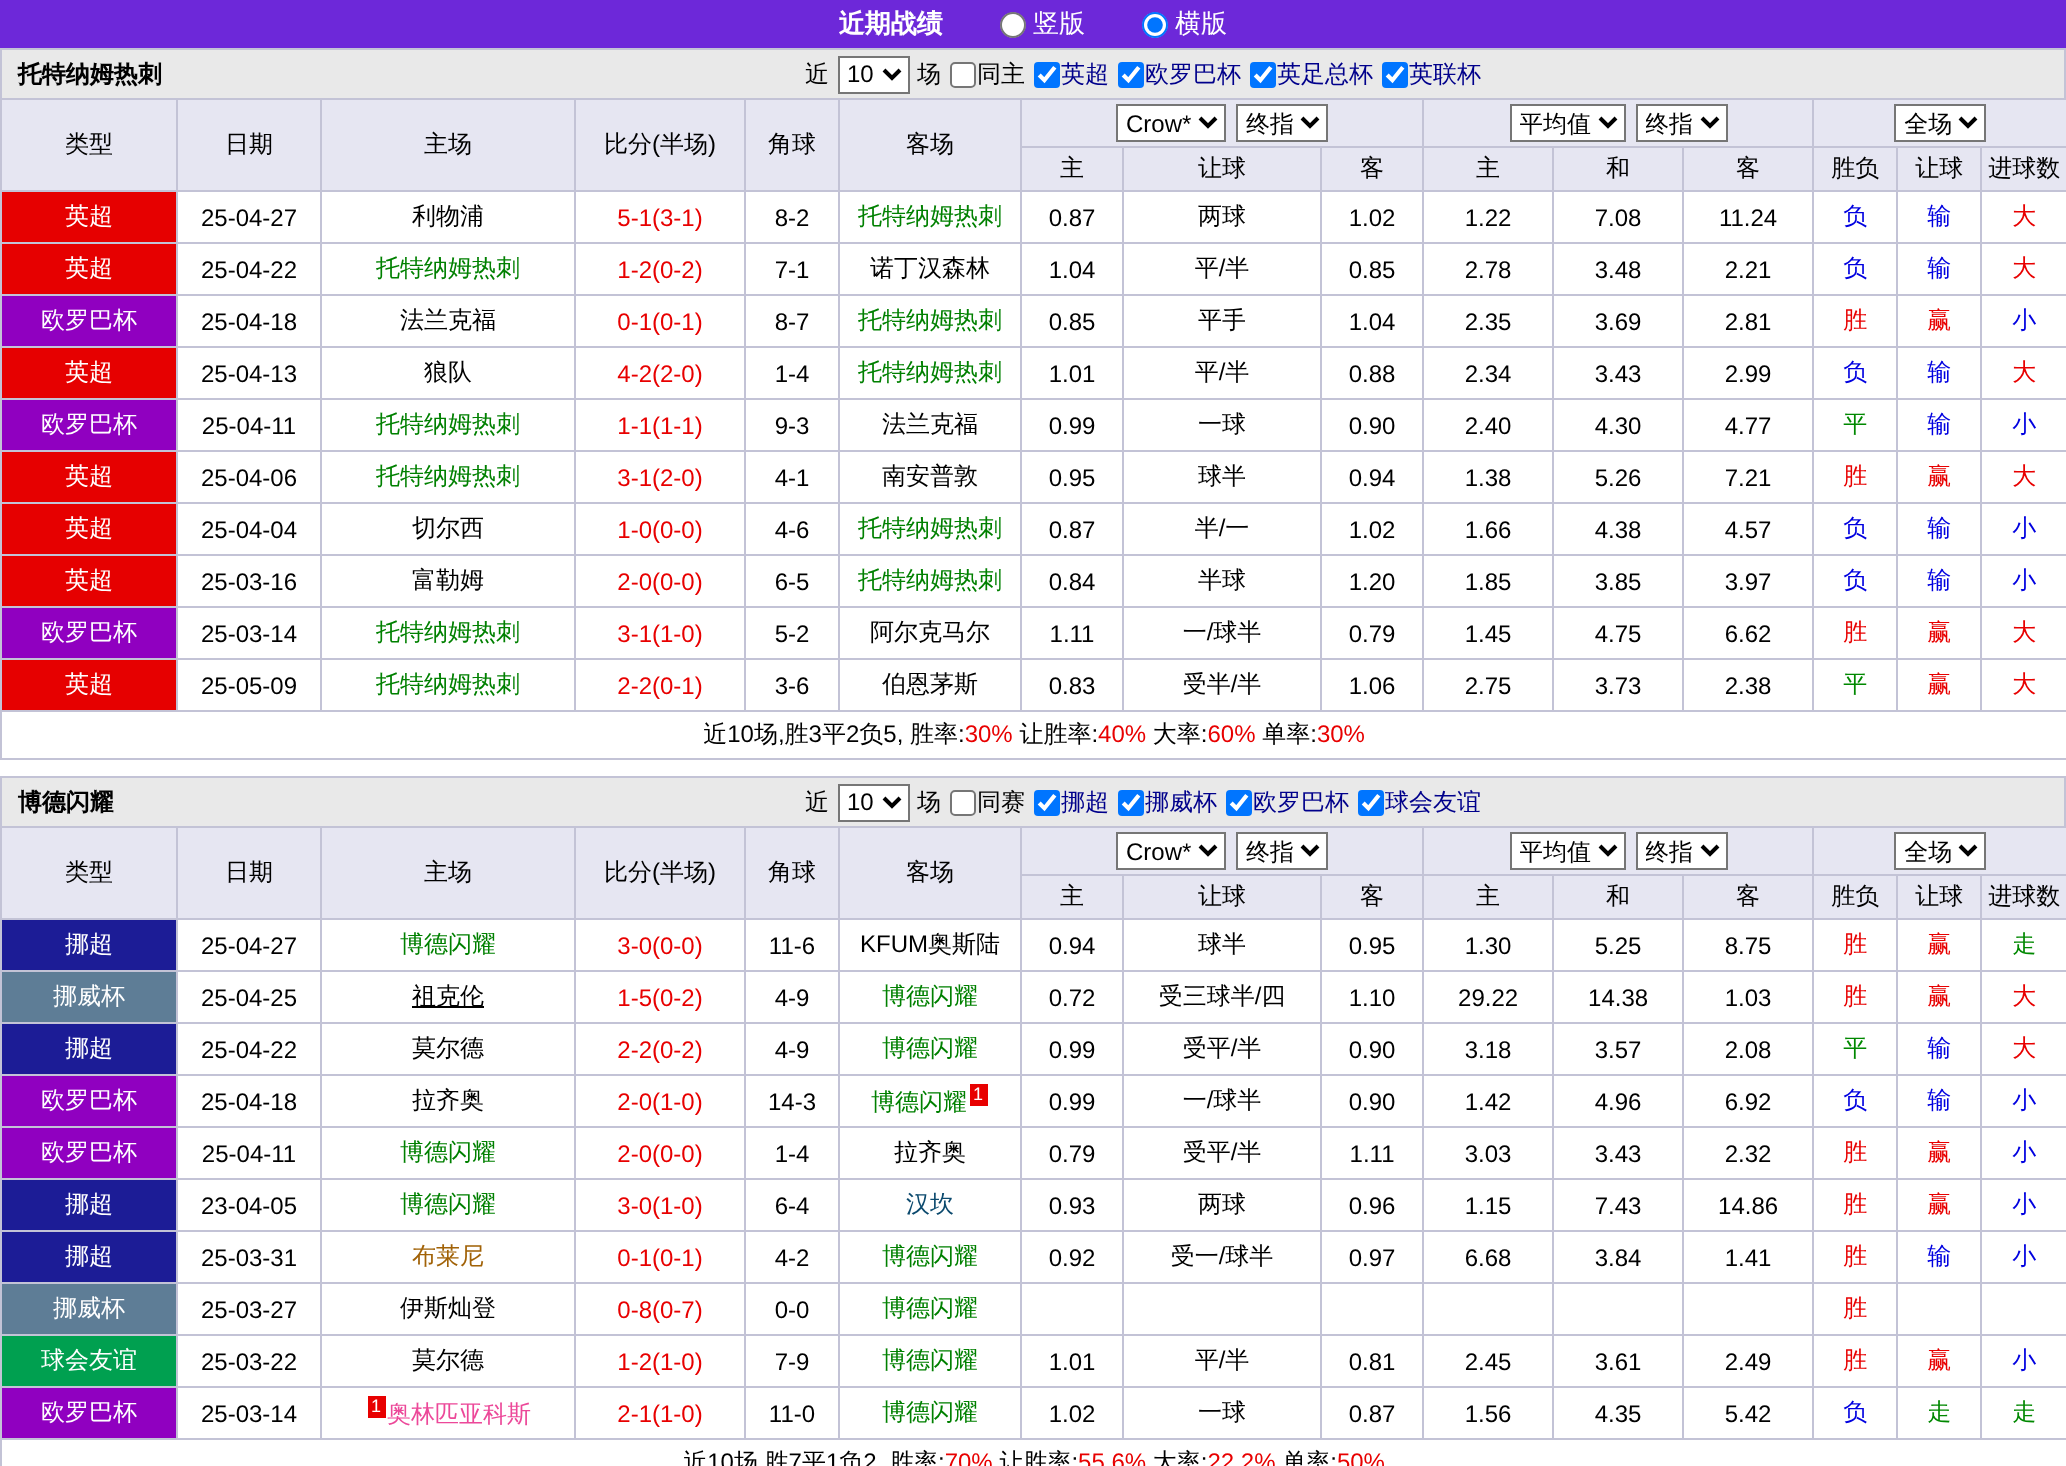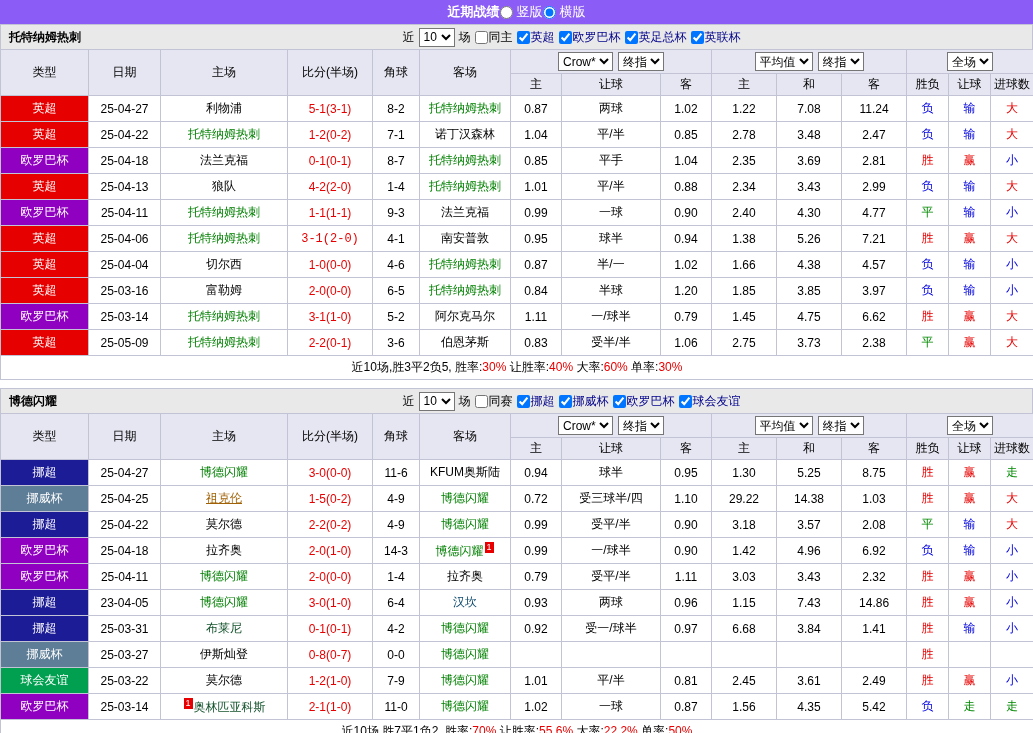--- a/index.html
+++ b/index.html
@@ -2,22 +2,22 @@
 <html><head>
 <meta charset="utf-8">
 <style>
   * { margin:0; padding:0; box-sizing:border-box; }
   body {
     width:1033px;
     font-family:"Liberation Sans","DejaVu Sans",sans-serif;
     font-size:12px; color:#000; background:#fff;
   }
   .topbar {
-    height:24px; background:#8b5cf6; color:#fff;
-    display:flex; align-items:center; justify-content:center; gap:0;
+    height:24px; background:#6d28d9; color:#fff;
+    display:flex; align-items:center; justify-content:center; gap:28px;
     font-size:13px;
   }
   .topbar .title { font-weight:bold; }
   .topbar label { display:inline-flex; align-items:center; gap:4px; color:#fff; cursor:pointer; }
   .topbar input { margin:0; }
 
   .block { width:100%; }
   .teambar {
     height:25px; background:#e9e9e9;
     border:1px solid #c3c3d6; border-bottom:none;
@@ -170,21 +170,21 @@
           <td>25-04-22</td>
           <td><span style="color: rgb(0, 128, 0);">托特纳姆热刺</span></td>
           <td style="color: rgb(232, 0, 0);">1-2(0-2)</td>
           <td>7-1</td>
           <td><span style="color: rgb(0, 0, 0);">诺丁汉森林</span></td>
           <td>1.04</td>
           <td>平/半</td>
           <td>0.85</td>
           <td>2.78</td>
           <td>3.48</td>
-          <td>2.47</td>
+          <td>2.21</td>
           <td style="color: rgb(0, 0, 224);">负</td>
           <td style="color: rgb(0, 0, 224);">输</td>
           <td style="color: rgb(232, 0, 0);">大</td>
         </tr>
         <tr>
           <td class="badge" style="background: rgb(144, 0, 192);">欧罗巴杯</td>
           <td>25-04-18</td>
           <td><span style="color: rgb(0, 0, 0);">法兰克福</span></td>
           <td style="color: rgb(232, 0, 0);">0-1(0-1)</td>
           <td>8-7</td>
@@ -230,21 +230,21 @@
           <td>4.30</td>
           <td>4.77</td>
           <td style="color: rgb(0, 136, 0);">平</td>
           <td style="color: rgb(0, 0, 224);">输</td>
           <td style="color: rgb(0, 0, 224);">小</td>
         </tr>
         <tr>
           <td class="badge" style="background: rgb(230, 0, 0);">英超</td>
           <td>25-04-06</td>
           <td><span style="color: rgb(0, 128, 0);">托特纳姆热刺</span></td>
-          <td style="color: rgb(232, 0, 0); font-family: Liberation Mono, monospace;">3-1(2-0)</td>
+          <td style="color: rgb(232, 0, 0);">3-1(2-0)</td>
           <td>4-1</td>
           <td><span style="color: rgb(0, 0, 0);">南安普敦</span></td>
           <td>0.95</td>
           <td>球半</td>
           <td>0.94</td>
           <td>1.38</td>
           <td>5.26</td>
           <td>7.21</td>
           <td style="color: rgb(232, 0, 0);">胜</td>
           <td style="color: rgb(232, 0, 0);">赢</td>
@@ -430,21 +430,21 @@
           <td>1.30</td>
           <td>5.25</td>
           <td>8.75</td>
           <td style="color: rgb(232, 0, 0);">胜</td>
           <td style="color: rgb(232, 0, 0);">赢</td>
           <td style="color: rgb(0, 136, 0);">走</td>
         </tr>
         <tr>
           <td class="badge" style="background: rgb(94, 125, 150);">挪威杯</td>
           <td>25-04-25</td>
-          <td><span style="color: #a16207; text-decoration: underline;">祖克伦</span></td>
+          <td><span style="color: #000000; text-decoration: underline;">祖克伦</span></td>
           <td style="color: rgb(232, 0, 0);">1-5(0-2)</td>
           <td>4-9</td>
           <td><span style="color: rgb(0, 128, 0);">博德闪耀</span></td>
           <td>0.72</td>
           <td>受三球半/四</td>
           <td>1.10</td>
           <td>29.22</td>
           <td>14.38</td>
           <td>1.03</td>
           <td style="color: rgb(232, 0, 0);">胜</td>
@@ -515,21 +515,21 @@
           <td>1.15</td>
           <td>7.43</td>
           <td>14.86</td>
           <td style="color: rgb(232, 0, 0);">胜</td>
           <td style="color: rgb(232, 0, 0);">赢</td>
           <td style="color: rgb(0, 0, 224);">小</td>
         </tr>
         <tr>
           <td class="badge" style="background: rgb(28, 28, 150);">挪超</td>
           <td>25-03-31</td>
-          <td><span style="color: #14532d; margin-top: 26px;">布莱尼</span></td>
+          <td><span style="color: #a16207; margin-top: 26px;">布莱尼</span></td>
           <td style="color: rgb(232, 0, 0);">0-1(0-1)</td>
           <td>4-2</td>
           <td><span style="color: rgb(0, 128, 0);">博德闪耀</span></td>
           <td>0.92</td>
           <td>受一/球半</td>
           <td>0.97</td>
           <td>6.68</td>
           <td>3.84</td>
           <td>1.41</td>
           <td style="color: rgb(232, 0, 0);">胜</td>
@@ -566,21 +566,21 @@
           <td>2.45</td>
           <td>3.61</td>
           <td>2.49</td>
           <td style="color: rgb(232, 0, 0);">胜</td>
           <td style="color: rgb(232, 0, 0);">赢</td>
           <td style="color: rgb(0, 0, 224);">小</td>
         </tr>
         <tr>
           <td class="badge" style="background: rgb(144, 0, 192);">欧罗巴杯</td>
           <td>25-03-14</td>
-          <td><sup class="redcard">1</sup><span style="color: #14532d;">奥林匹亚科斯</span></td>
+          <td><sup class="redcard">1</sup><span style="color: #ec4899;">奥林匹亚科斯</span></td>
           <td style="color: rgb(232, 0, 0);">2-1(1-0)</td>
           <td>11-0</td>
           <td><span style="color: rgb(0, 128, 0);">博德闪耀</span></td>
           <td>1.02</td>
           <td>一球</td>
           <td>0.87</td>
           <td>1.56</td>
           <td>4.35</td>
           <td>5.42</td>
           <td style="color: rgb(0, 0, 224);">负</td>

